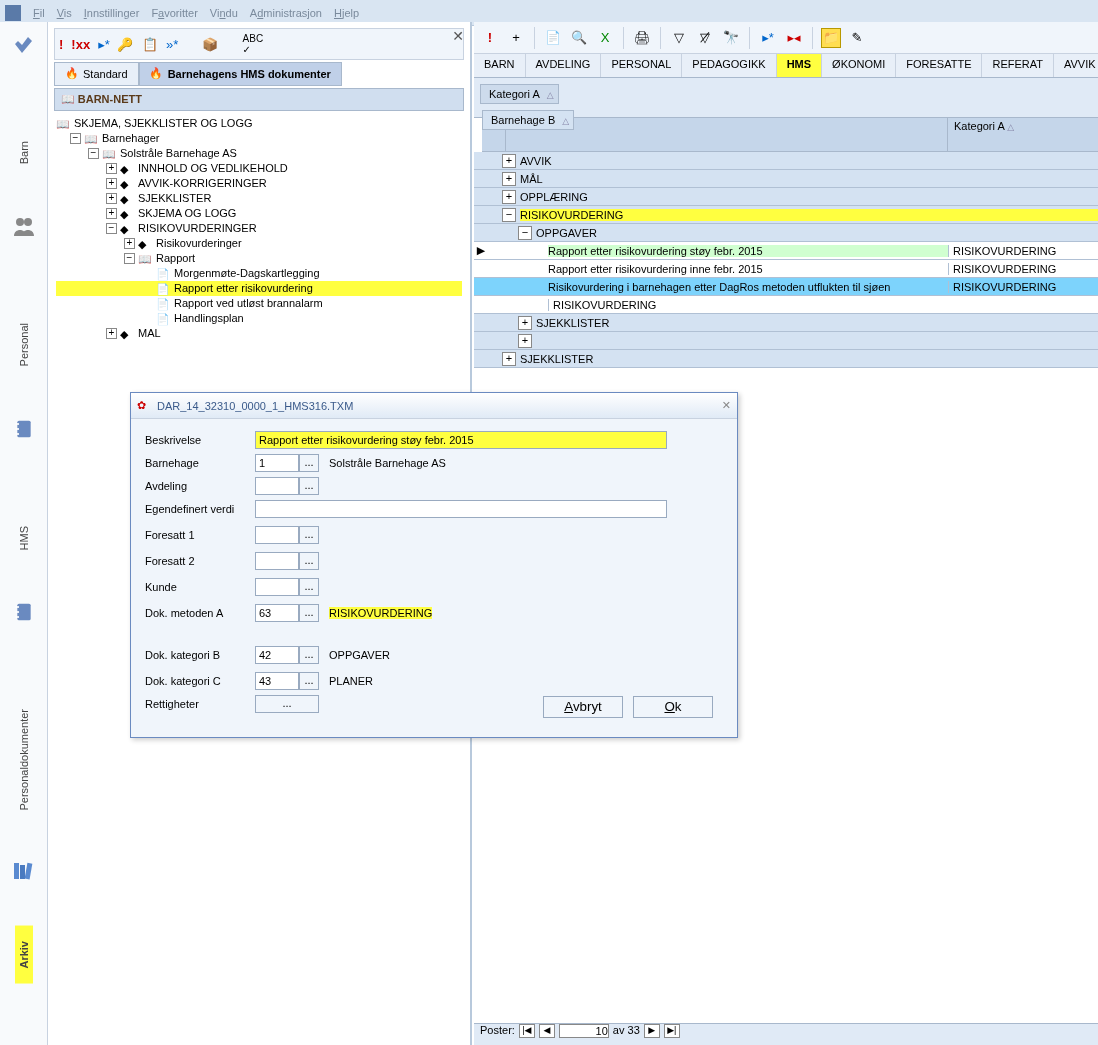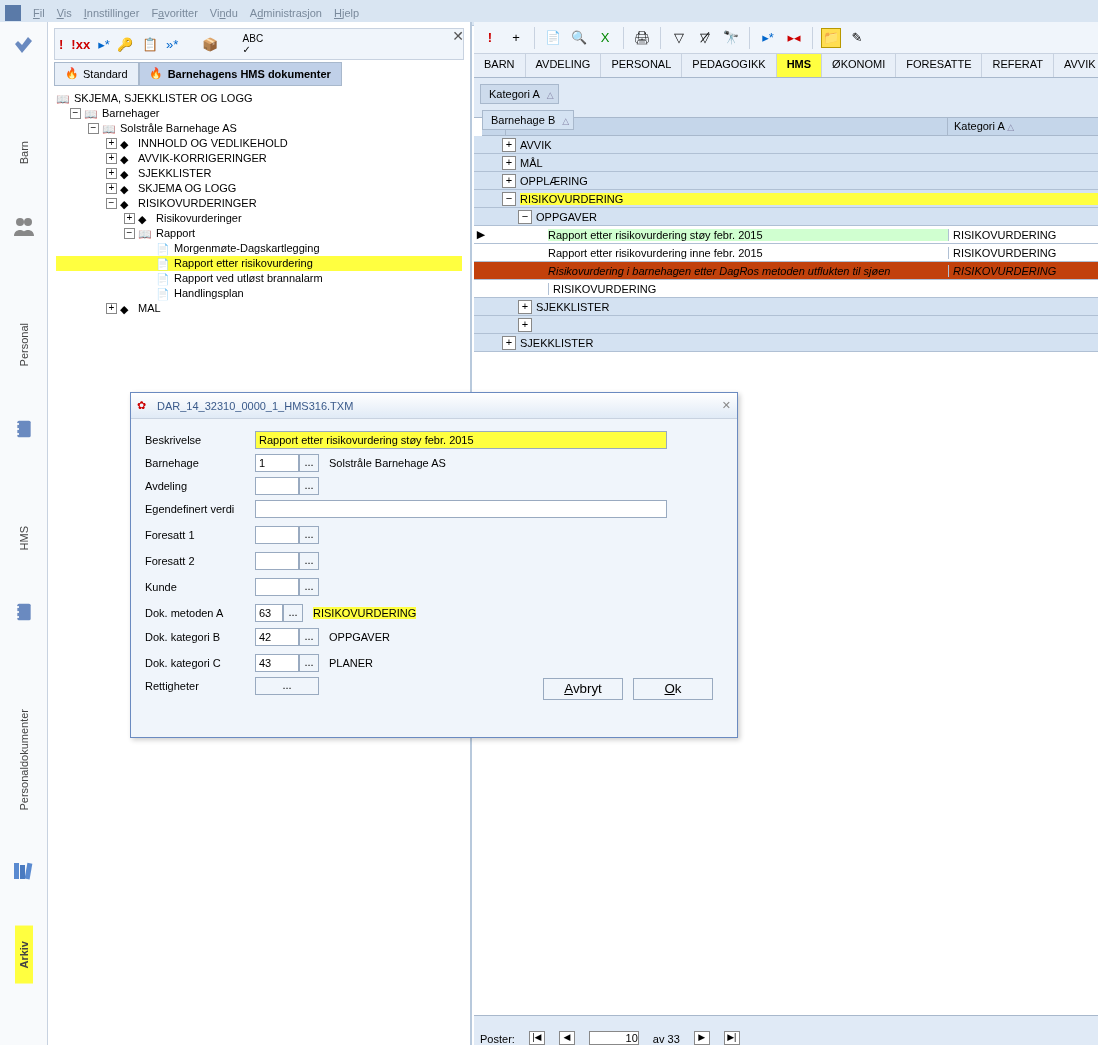--- a/index.html
+++ b/index.html
@@ -54,43 +54,43 @@
 
 .subtabs-r { height: 22px; background: #fff; display: flex; }
 .subtabs-r .tab { padding: 3px 12px; border: 1px solid #c8d2e0; border-bottom:none; cursor: pointer; }
 .subtabs-r .tab.sel { background: #d4e2f2; font-weight: bold; }
 
 .kategori-row { background: #e0eaf6; padding: 6px; height: 40px; border-bottom: 1px solid #a8b8cc; position: relative; }
 .kategori-row .kbtn { display: inline-block; padding: 3px 18px 3px 8px; border: 1px solid #a8b8cc; background: #cddbec; cursor: pointer; position: relative; }
 .kategori-row .kbtn.b { margin-left:2px; margin-top:6px; background:#d4e2f2;}
 .kategori-row .kbtn .arr { position: absolute; right: 4px; top: 5px; font-size: 9px; color: #88a; }
 
-.grid-header { height: 18px; background: #c5d6ea; display: flex; border-bottom: 1px solid #a8b8cc; margin-left: 8px; }
+.grid-header { height: 34px; background: #c5d6ea; display: flex; border-bottom: 1px solid #a8b8cc; margin-left: 8px; }
 .grid-header .gh1 { width: 24px; border-right: 1px solid #a8b8cc; }
 .grid-header .gh2 { flex: 1; padding: 2px 6px; border-right: 1px solid #a8b8cc; }
 .grid-header .gh3 { width: 150px; padding: 2px 6px; }
 
 .grid-body { }
 .gr-row { height: 18px; background: #d4e2f2; border-bottom: 1px solid #b0c0d4; display: flex; align-items: center; font-size: 11px; }
 .gr-row .exp { width: 14px; height: 14px; border: 1px solid #888; text-align: center; line-height: 11px; background: #fff; margin: 0 4px; cursor: pointer; flex-shrink:0;}
 .gr-row .ind { display: inline-block; flex-shrink:0;}
 .gr-row.l0 .ind { width: 10px; }
 .gr-row.l1 .ind { width: 26px; }
 .gr-row.l2 .ind { width: 42px; }
 .gr-row.l2.data .ind { width: 60px; }
 .gr-row .txt { flex: 1; }
 .gr-row .kat { width: 150px; border-left: 1px solid #b0c0d4; padding-left: 4px; }
 .gr-row.data { background: #fff; }
-.gr-row.data.alt { background: #c2410c; font-style: italic; }
+.gr-row.data.alt { background: #7dd3fc; }
 .gr-row.sel .txt { background: #d0ffd0; }
 .gr-row .arrow { width: 14px; text-align: center; }
 .gr-hl { background: #ffff40 !important; }
 
 
-.statusbar { position: absolute; bottom: 0; left: 0; right: 0; height: 30px; background: #e0eaf6; border-top: 1px solid #a8b8cc; display: flex; align-items: flex-end; padding-left: 6px; gap: 14px; font-size: 11px; }
+.statusbar { position: absolute; bottom: 0; left: 0; right: 0; height: 22px; background: #e0eaf6; border-top: 1px solid #a8b8cc; display: flex; align-items: flex-start; padding-left: 6px; gap: 4px; font-size: 11px; }
 .statusbar .navbtn { width: 16px; height: 14px; border: 1px solid #888; background: #fff; cursor: pointer; font-size: 9px; text-align:center;}
 .statusbar input { width: 50px; height: 14px; text-align: right; font-size: 11px; border: 1px solid #888; }
 
 
 .dialog { position: absolute; left: 130px; top: 392px; width: 608px; height: 346px; background: #f0f5fb; border: 1px solid #6a8ac0; box-shadow: 2px 2px 5px rgba(0,0,0,0.2); }
 .dialog .titlebar { height: 26px; background: linear-gradient(#fff, #e0eaf6); display: flex; align-items: center; padding: 0 6px; border-bottom: 1px solid #c8d2e0; color: #3a5a8a; }
 .dialog .titlebar .flower { width: 14px; height: 14px; margin-right: 6px; color:#c00;}
 .dialog .titlebar .close { margin-left: auto; cursor: pointer; color:#888;}
 .dialog .body { padding: 10px 14px; }
 .dialog .row { display: flex; align-items: center; height: 22px; margin-bottom: 1px; }
@@ -169,20 +169,21 @@
   <div class="tabs-l">
     <div class="tab">
         <span class="iconbox">🔥</span>
         <span>Standard</span>
       </div>
     <div class="tab sel">
         <span class="iconbox">🔥</span>
         <span>Barnehagens HMS dokumenter</span>
       </div>
   </div>
+  <div class="barn-nett">📖 <span>BARN-NETT</span></div>
 
   <div class="tree">
     <div class="tree-row">
         <span class="ticon">📖</span>
         <span>SKJEMA, SJEKKLISTER OG LOGG</span>
       </div>
     <div class="tree-row">
         <span class="spacer" style="width:14px"></span>
         <span class="expander">−</span>
         <span class="ticon">📖</span>
@@ -426,25 +427,25 @@
         <input type="text" style="width: 44px;" value="">
         <span class="ellipsis">...</span>
       </div>
     <div class="row" style="margin-top:4px">
         <label>Kunde</label>
         <input type="text" style="width: 44px;" value="">
         <span class="ellipsis">...</span>
       </div>
     <div class="row" style="margin-top:4px">
         <label>Dok. metoden A</label>
-        <input type="text" style="width: 28px;" value="63">
+        <input type="text" style="width: 44px;" value="63">
         <span class="ellipsis">...</span>
         <span class="rval hl">RISIKOVURDERING</span>
       </div>
-    <div class="row" style="margin-top:2px">
+    <div class="row" style="margin-top:20px">
         <label>Dok. kategori B</label>
         <input type="text" style="width: 44px;" value="42">
         <span class="ellipsis">...</span>
         <span class="rval">OPPGAVER</span>
       </div>
     <div class="row" style="margin-top:4px">
         <label>Dok. kategori C</label>
         <input type="text" style="width: 44px;" value="43">
         <span class="ellipsis">...</span>
         <span class="rval">PLANER</span>

